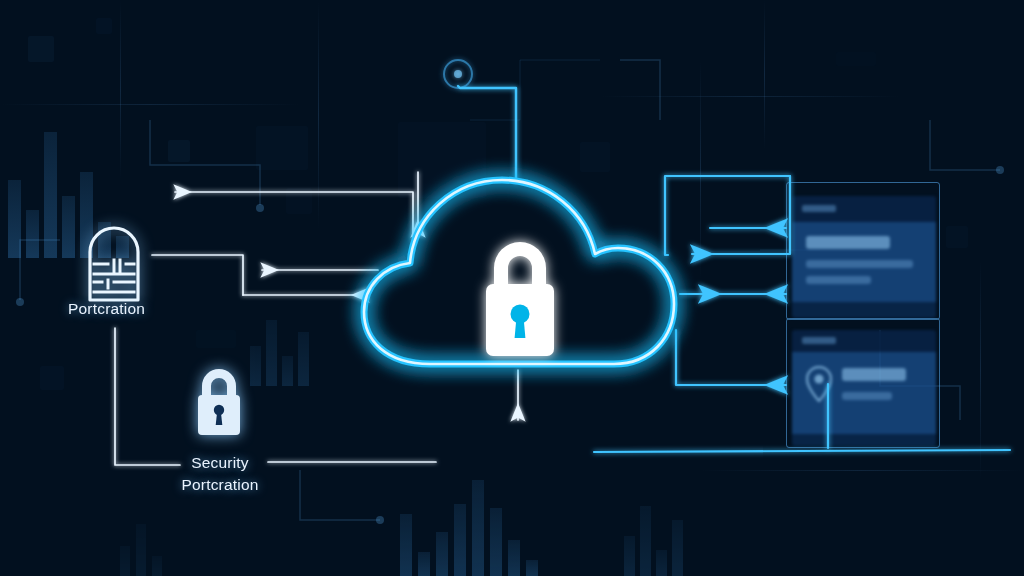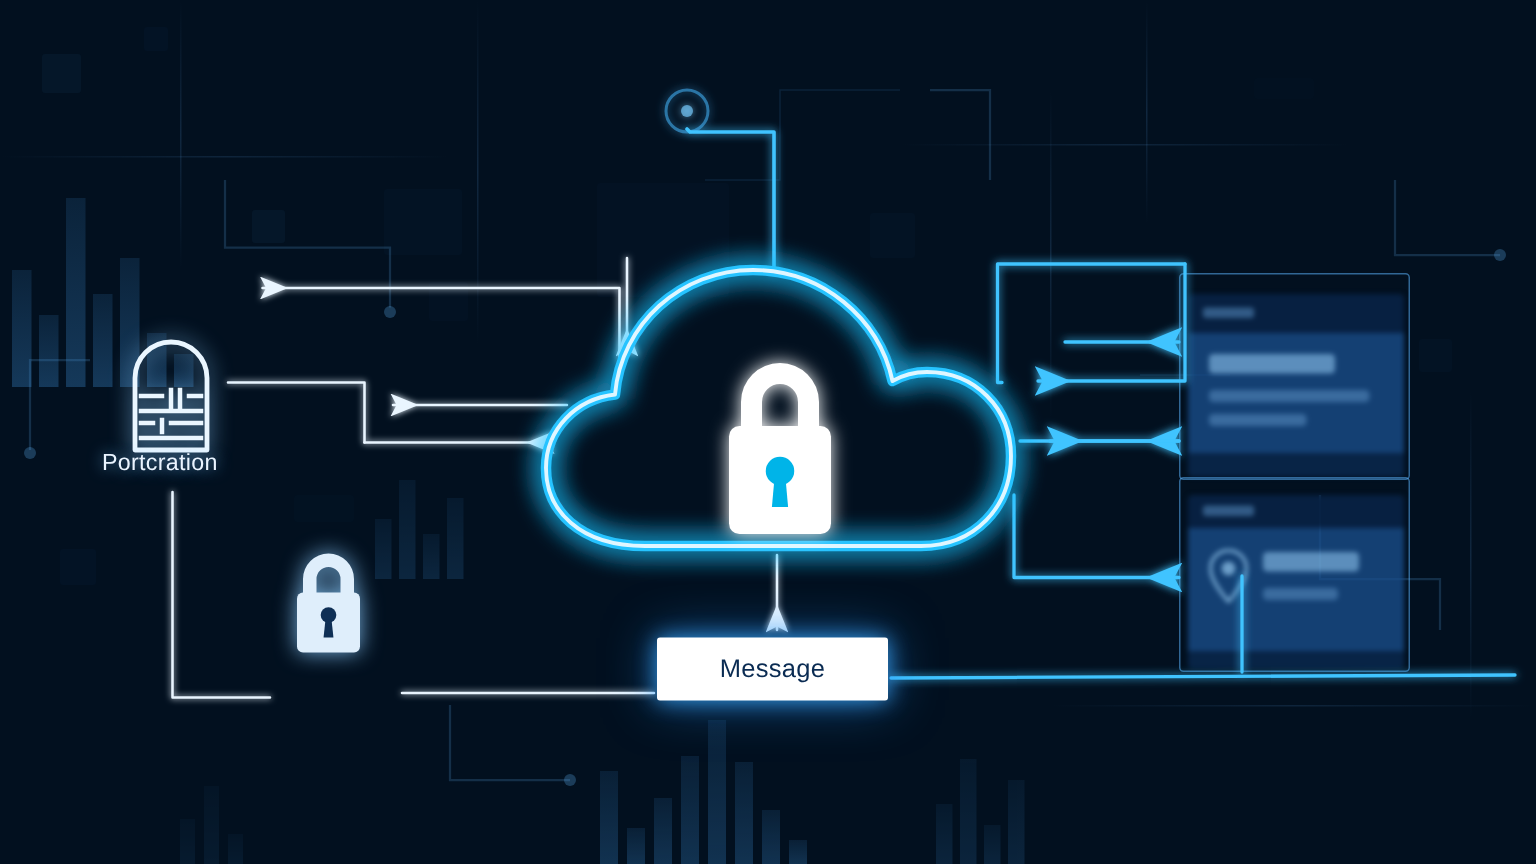--- a/index.html
+++ b/index.html
@@ -335,23 +335,20 @@
 
       <g filter="url(#lockglow)">
         <path d="M142,110 a26,26 0 0 1 52,0 L194,128 L180,128 L180,110 a12,12 0 0 0 -24,0 L156,128 L142,128 Z" fill="#ffffff"></path>
         <rect x="134" y="126" width="68" height="72" rx="7" fill="#ffffff"></rect>
         <circle cx="168" cy="156" r="9.5" fill="#00b4e8"></circle>
         <path d="M164.4,160 L171.6,160 L173.4,180 L162.6,180 Z" fill="#00b4e8"></path>
       </g>
     </svg>
   </div>
 
-  <div id="message-box">
-    <span>Message</span>
-  </div>
 
   <div class="icon-glow" style="left:80px; top:224px;">
     <svg width="68" height="80" viewBox="0 0 68 80">
       <path d="M10,76 L10,28 a24,24 0 0 1 48,0 L58,76 Z" fill="none" stroke="#eaf6ff" stroke-width="3.2" stroke-linejoin="round"></path>
       <g stroke="#eaf6ff" stroke-width="3" stroke-linecap="square">
         <path d="M14,40 L28,40"></path>
         <path d="M34,36 L34,48"></path>
         <path d="M40,36 L40,48"></path>
         <path d="M46,40 L54,40"></path>
         <path d="M14,50 L54,50"></path>
@@ -367,14 +364,18 @@
   </div>
 
   <div class="icon-glow" style="left:186px; top:362px;">
     <svg width="66" height="78" viewBox="0 0 66 78">
       <path d="M16,34 L16,24 a17,17 0 0 1 34,0 L50,34 L41,34 L41,24 a8,8 0 0 0 -16,0 L25,34 Z" fill="#dfeefb"></path>
       <rect x="12" y="33" width="42" height="40" rx="4" fill="#dfeefb"></rect>
       <circle cx="33" cy="48" r="5.2" fill="#0f2f55"></circle>
       <path d="M31,51 L35,51 L36.3,63 L29.7,63 Z" fill="#0f2f55"></path>
     </svg>
   </div>
+  <div class="node-label two-line" style="left:170px; top:452px; width:100px;">
+    <div>Security</div>
+    <div>Portcration</div>
+  </div>
 
 </div>
 
 </body></html>

